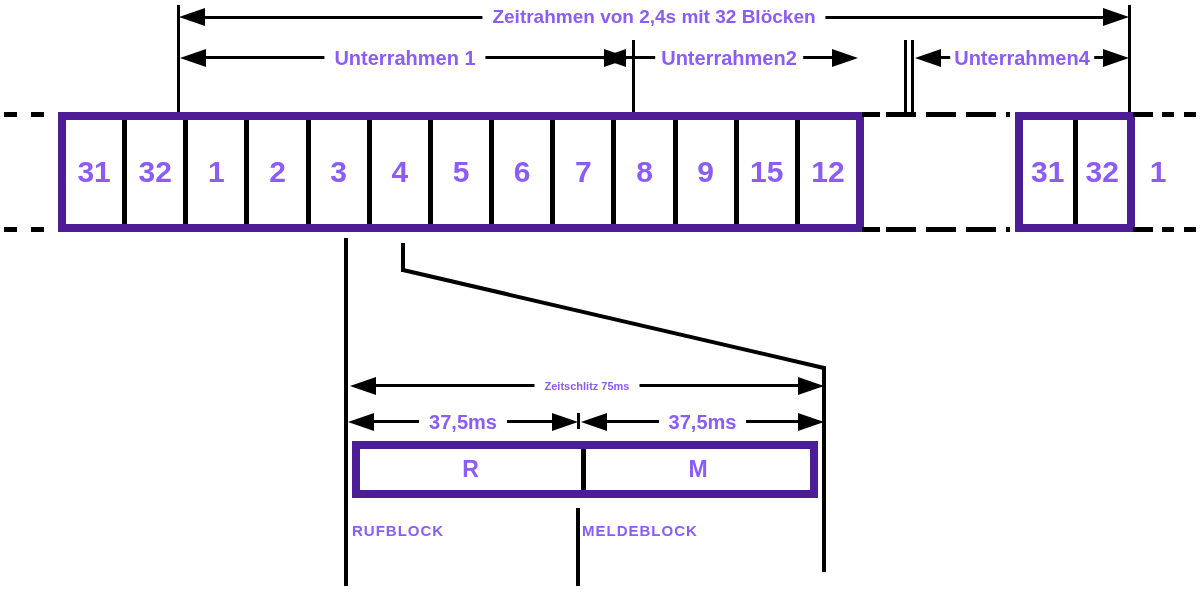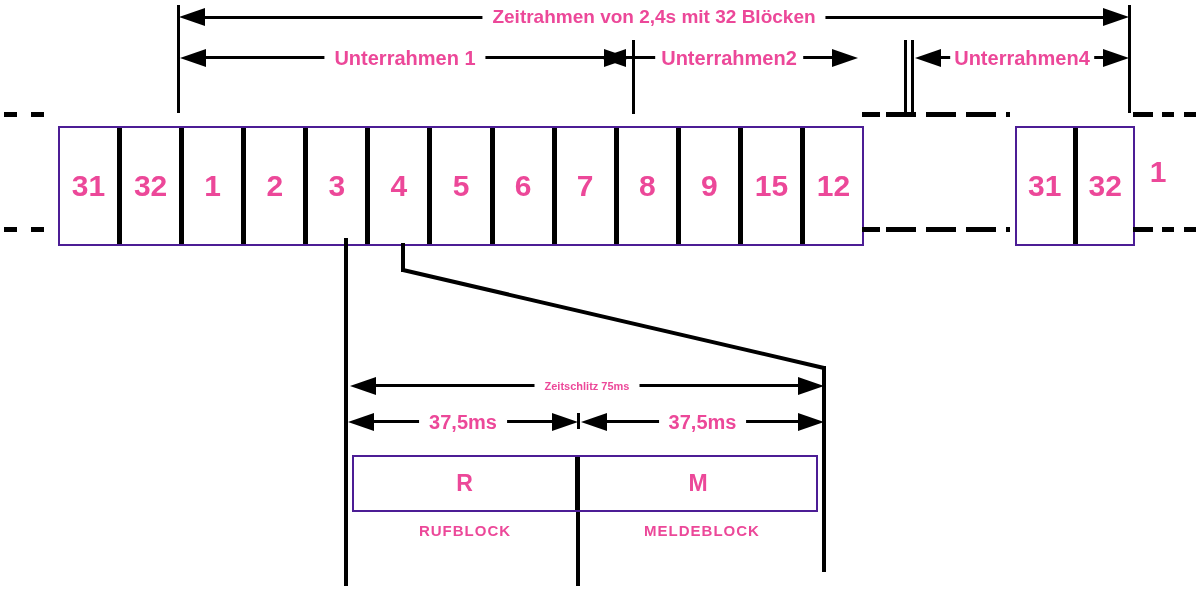--- a/index.html
+++ b/index.html
@@ -1,38 +1,38 @@
 <!DOCTYPE html>
 <html><head>
 <meta charset="utf-8">
 <style>
   html,body{margin:0;padding:0;background:#fff;}
   .stage{position:relative;width:1200px;height:600px;background:#ffffff;
-         font-family:"Liberation Sans",sans-serif;color:#ec4899;overflow:hidden;}
+         font-family:"Liberation Sans",sans-serif;color:#8b5cf6;overflow:hidden;}
   .abs{position:absolute;}
   .vline{position:absolute;background:#000;}
   .hseg{position:absolute;background:#000;height:5px;}
   .dash{position:absolute;height:5px;}
   
   .darrow{position:absolute;}
   .darrow .shaft{position:absolute;left:20px;right:20px;top:50%;height:3px;margin-top:-1.5px;background:#000;}
   .darrow .ah{position:absolute;top:50%;width:0;height:0;margin-top:-9px;
               border-top:9px solid transparent;border-bottom:9px solid transparent;}
   .darrow .ah.l{left:0;border-right:26px solid #000;}
   .darrow .ah.r{right:0;border-left:26px solid #000;}
   .darrow .lbl{position:absolute;left:50%;top:50%;transform:translate(-50%,-50%);
                background:#fff;padding:0 10px;font-weight:bold;white-space:nowrap;z-index:2;}
   .fs19{font-size:19px;} .fs16{font-size:20px;} .fs17{font-size:11px;}
   
-  .box{position:absolute;box-sizing:border-box;border:2px solid #4c1d95;display:flex;background:#fff;margin-top:14px;}
+  .box{position:absolute;box-sizing:border-box;border:8px solid #4c1d95;display:flex;background:#fff;}
   .box .cell{flex:1;display:flex;align-items:center;justify-content:center;
              font-weight:bold;font-size:30px;border-right:5px solid #000;}
   .box .cell:last-child{border-right:0;}
   .bignum{display:flex;align-items:center;justify-content:center;font-weight:bold;font-size:30px;}
-  .caption{position:absolute;font-weight:bold;text-align:center;font-size:15px;letter-spacing:1px;}
+  .caption{position:absolute;font-weight:bold;font-size:15px;letter-spacing:1px;}
   .rmcell{display:flex;align-items:center;justify-content:center;font-weight:bold;font-size:23px;}
 </style>
 </head>
 <body>
 
 <div class="stage">
 
   <div class="vline" style="left:177px;top:5px;width:3px;height:108px"></div>
   <div class="vline" style="left:632px;top:40px;width:3px;height:74px"></div>
   <div class="vline" style="left:904px;top:40px;width:3px;height:72px"></div>

